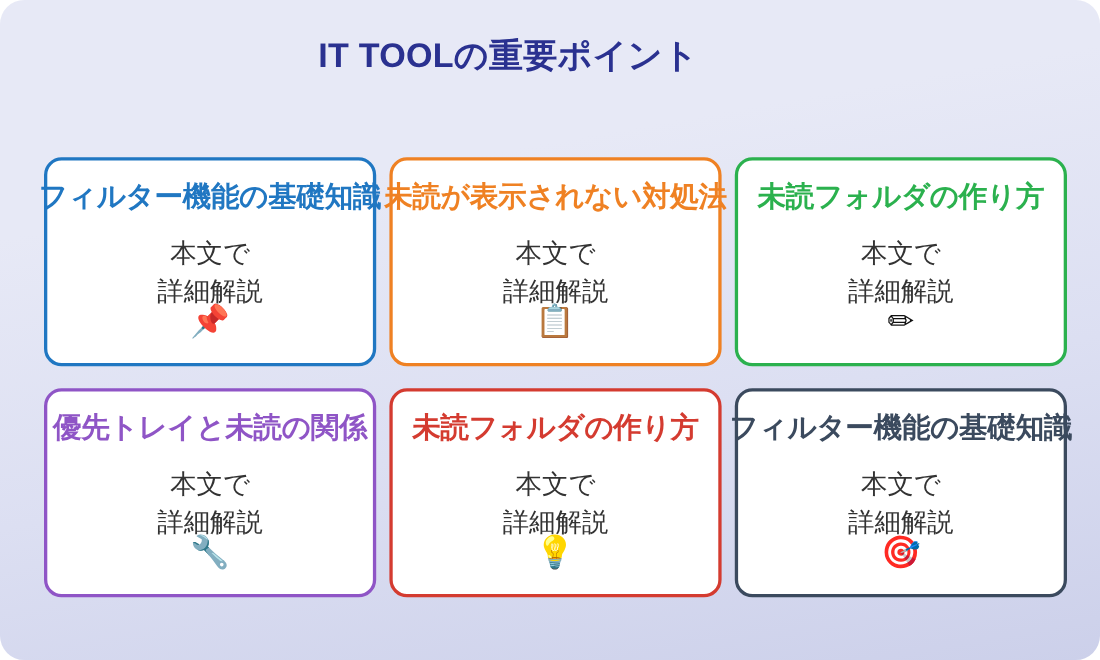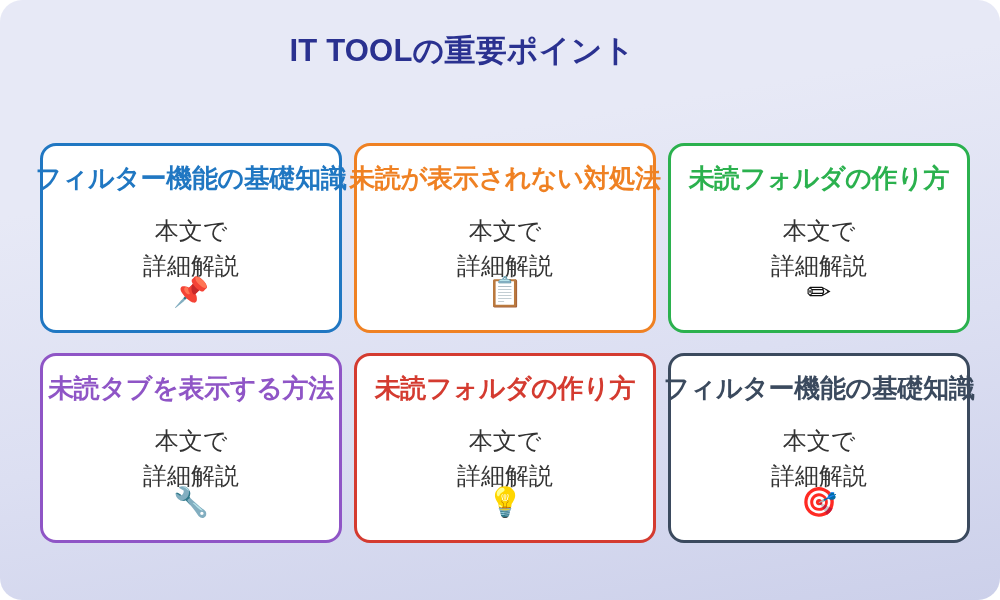--- a/index.html
+++ b/index.html
@@ -122,21 +122,21 @@
     </div>
 
     <div class="card" style="border-color: rgb(43, 177, 78);">
       <div class="card-title" style="color: rgb(43, 177, 78);">未読フォルダの作り方</div>
       <div class="card-body" style="color: rgb(51, 51, 51);">本文で
 詳細解説</div>
       <div class="card-icon">✏</div>
     </div>
 
     <div class="card" style="border-color: rgb(143, 85, 198);">
-      <div class="card-title" style="color: rgb(143, 85, 198);">未読タブを表示する方法</div>
+      <div class="card-title" style="color: rgb(143, 85, 198);">優先トレイと未読の関係</div>
       <div class="card-body" style="color: rgb(51, 51, 51);">本文で
 詳細解説</div>
       <div class="card-icon">🔧</div>
     </div>
 
     <div class="card" style="border-color: rgb(212, 59, 48);">
       <div class="card-title" style="color: rgb(212, 59, 48);">未読フォルダの作り方</div>
       <div class="card-body" style="color: rgb(51, 51, 51);">本文で
 詳細解説</div>
       <div class="card-icon">💡</div>

